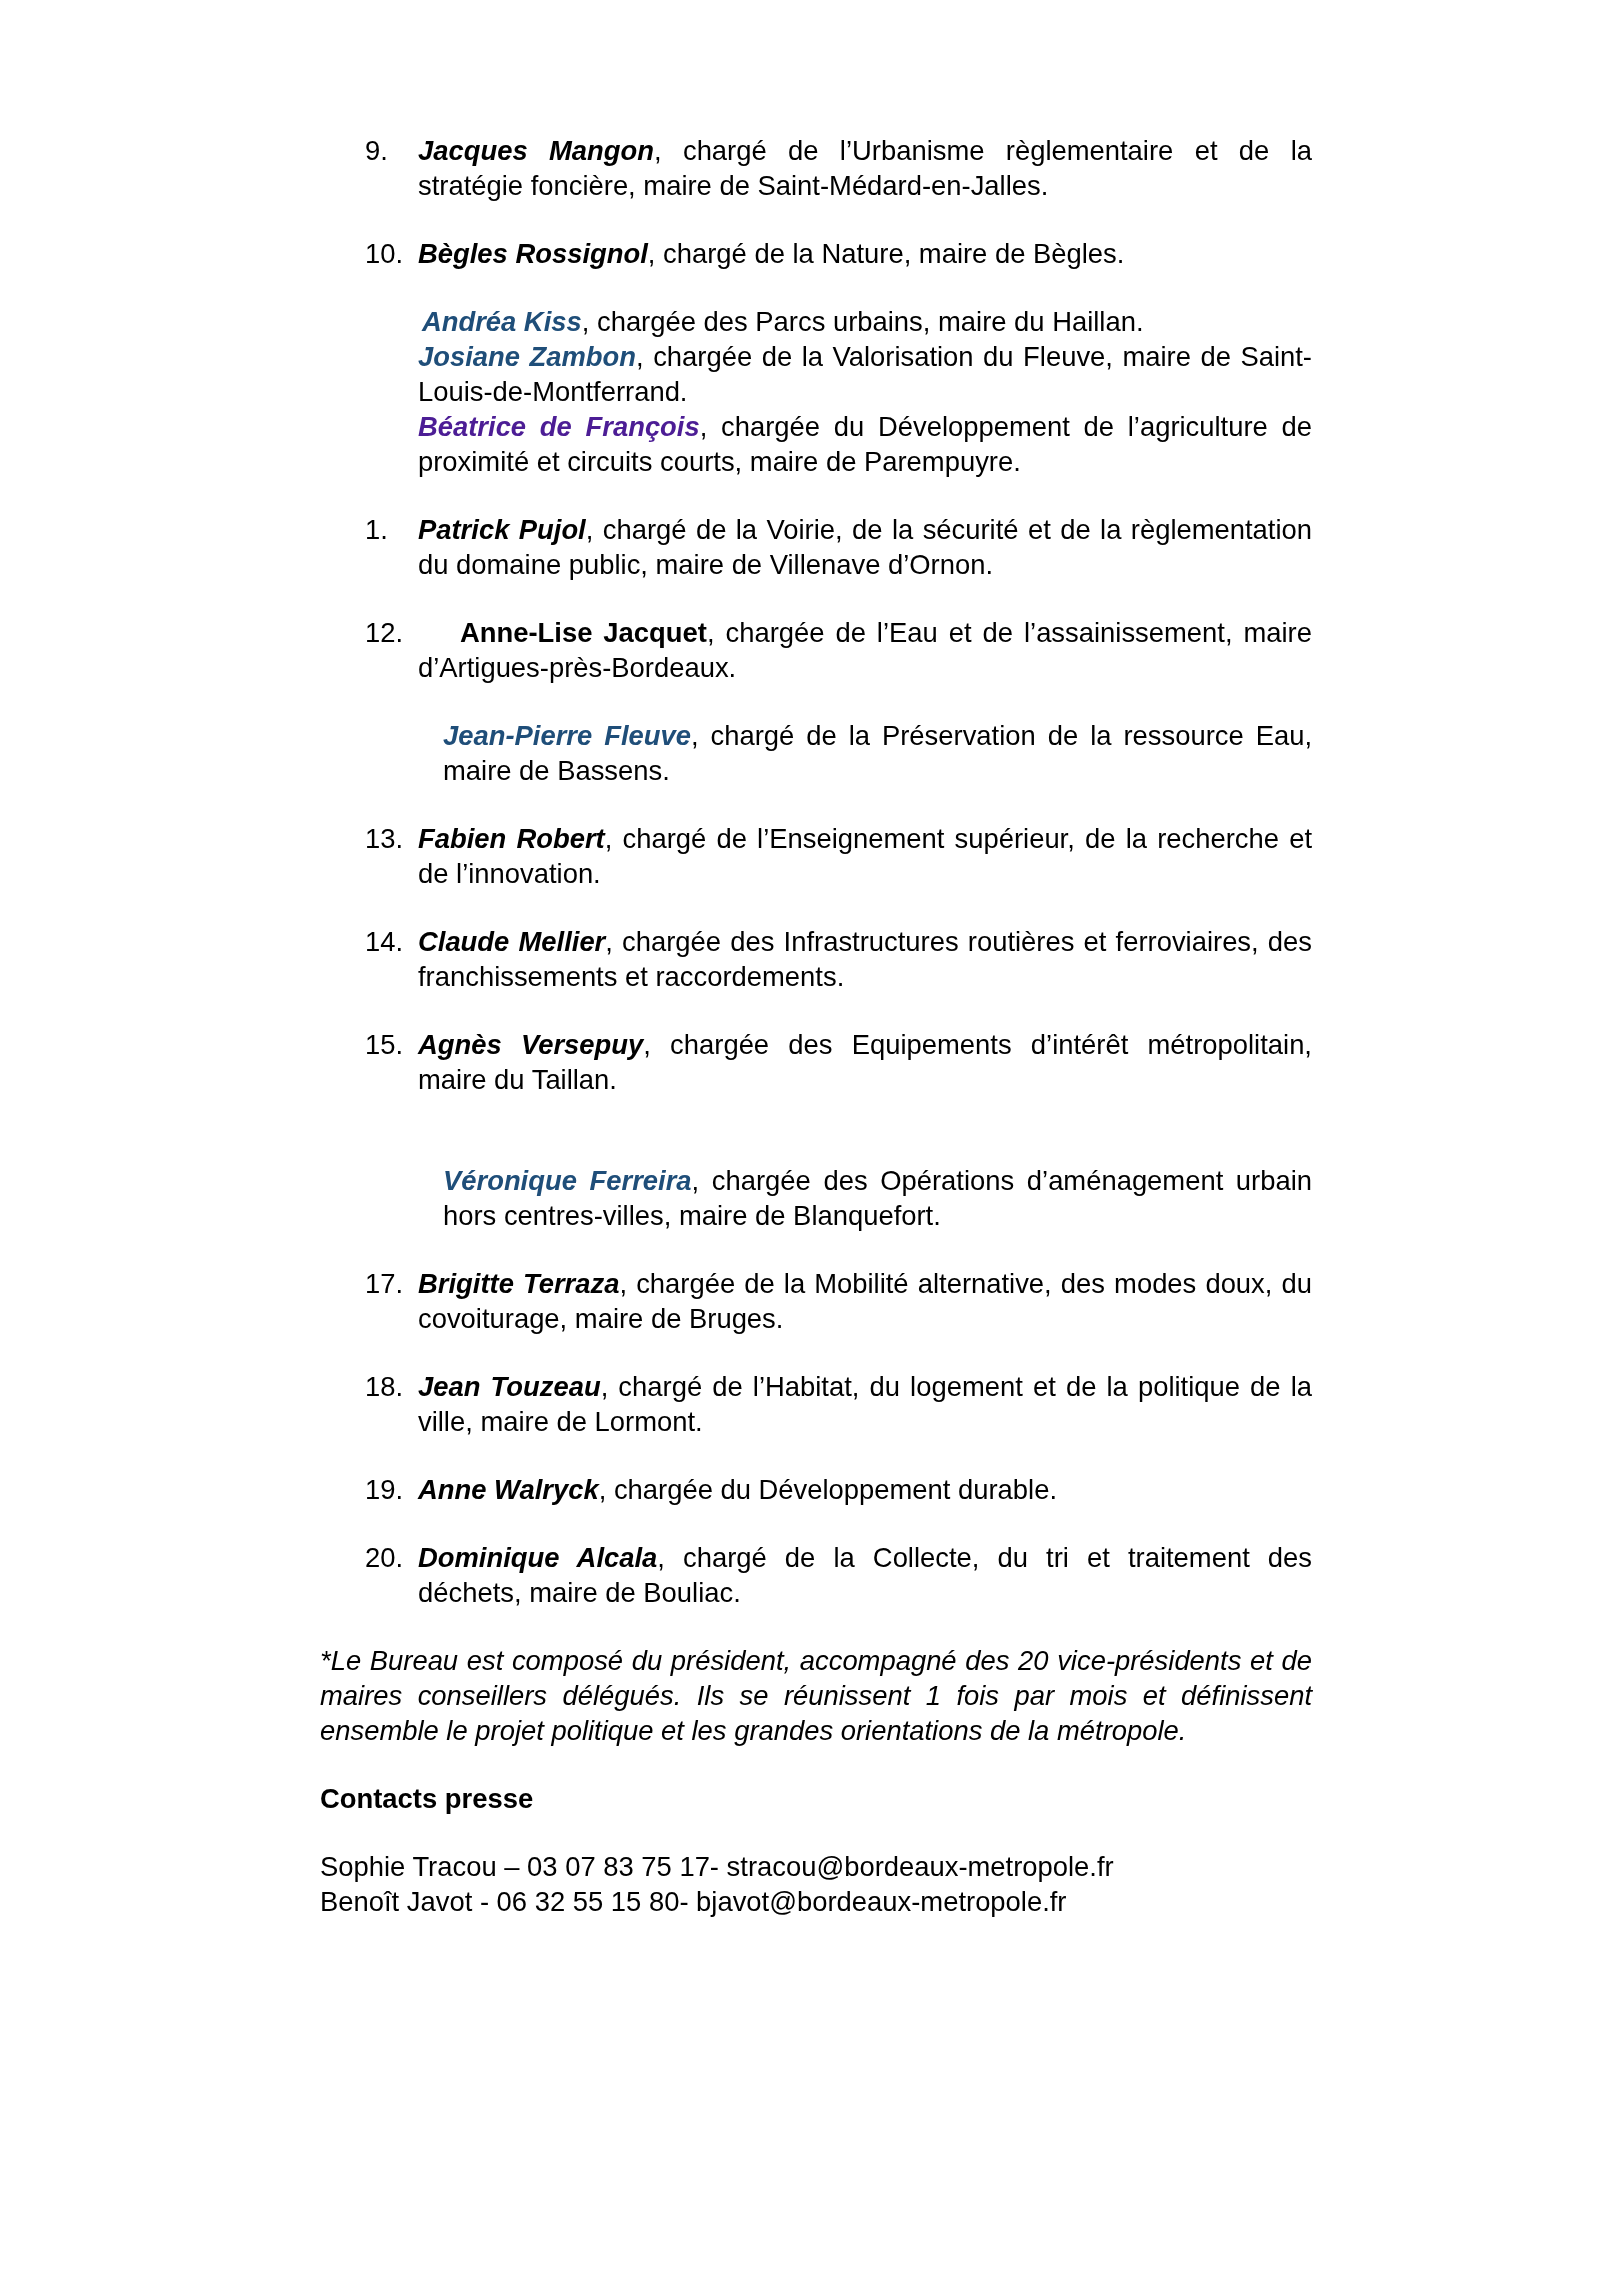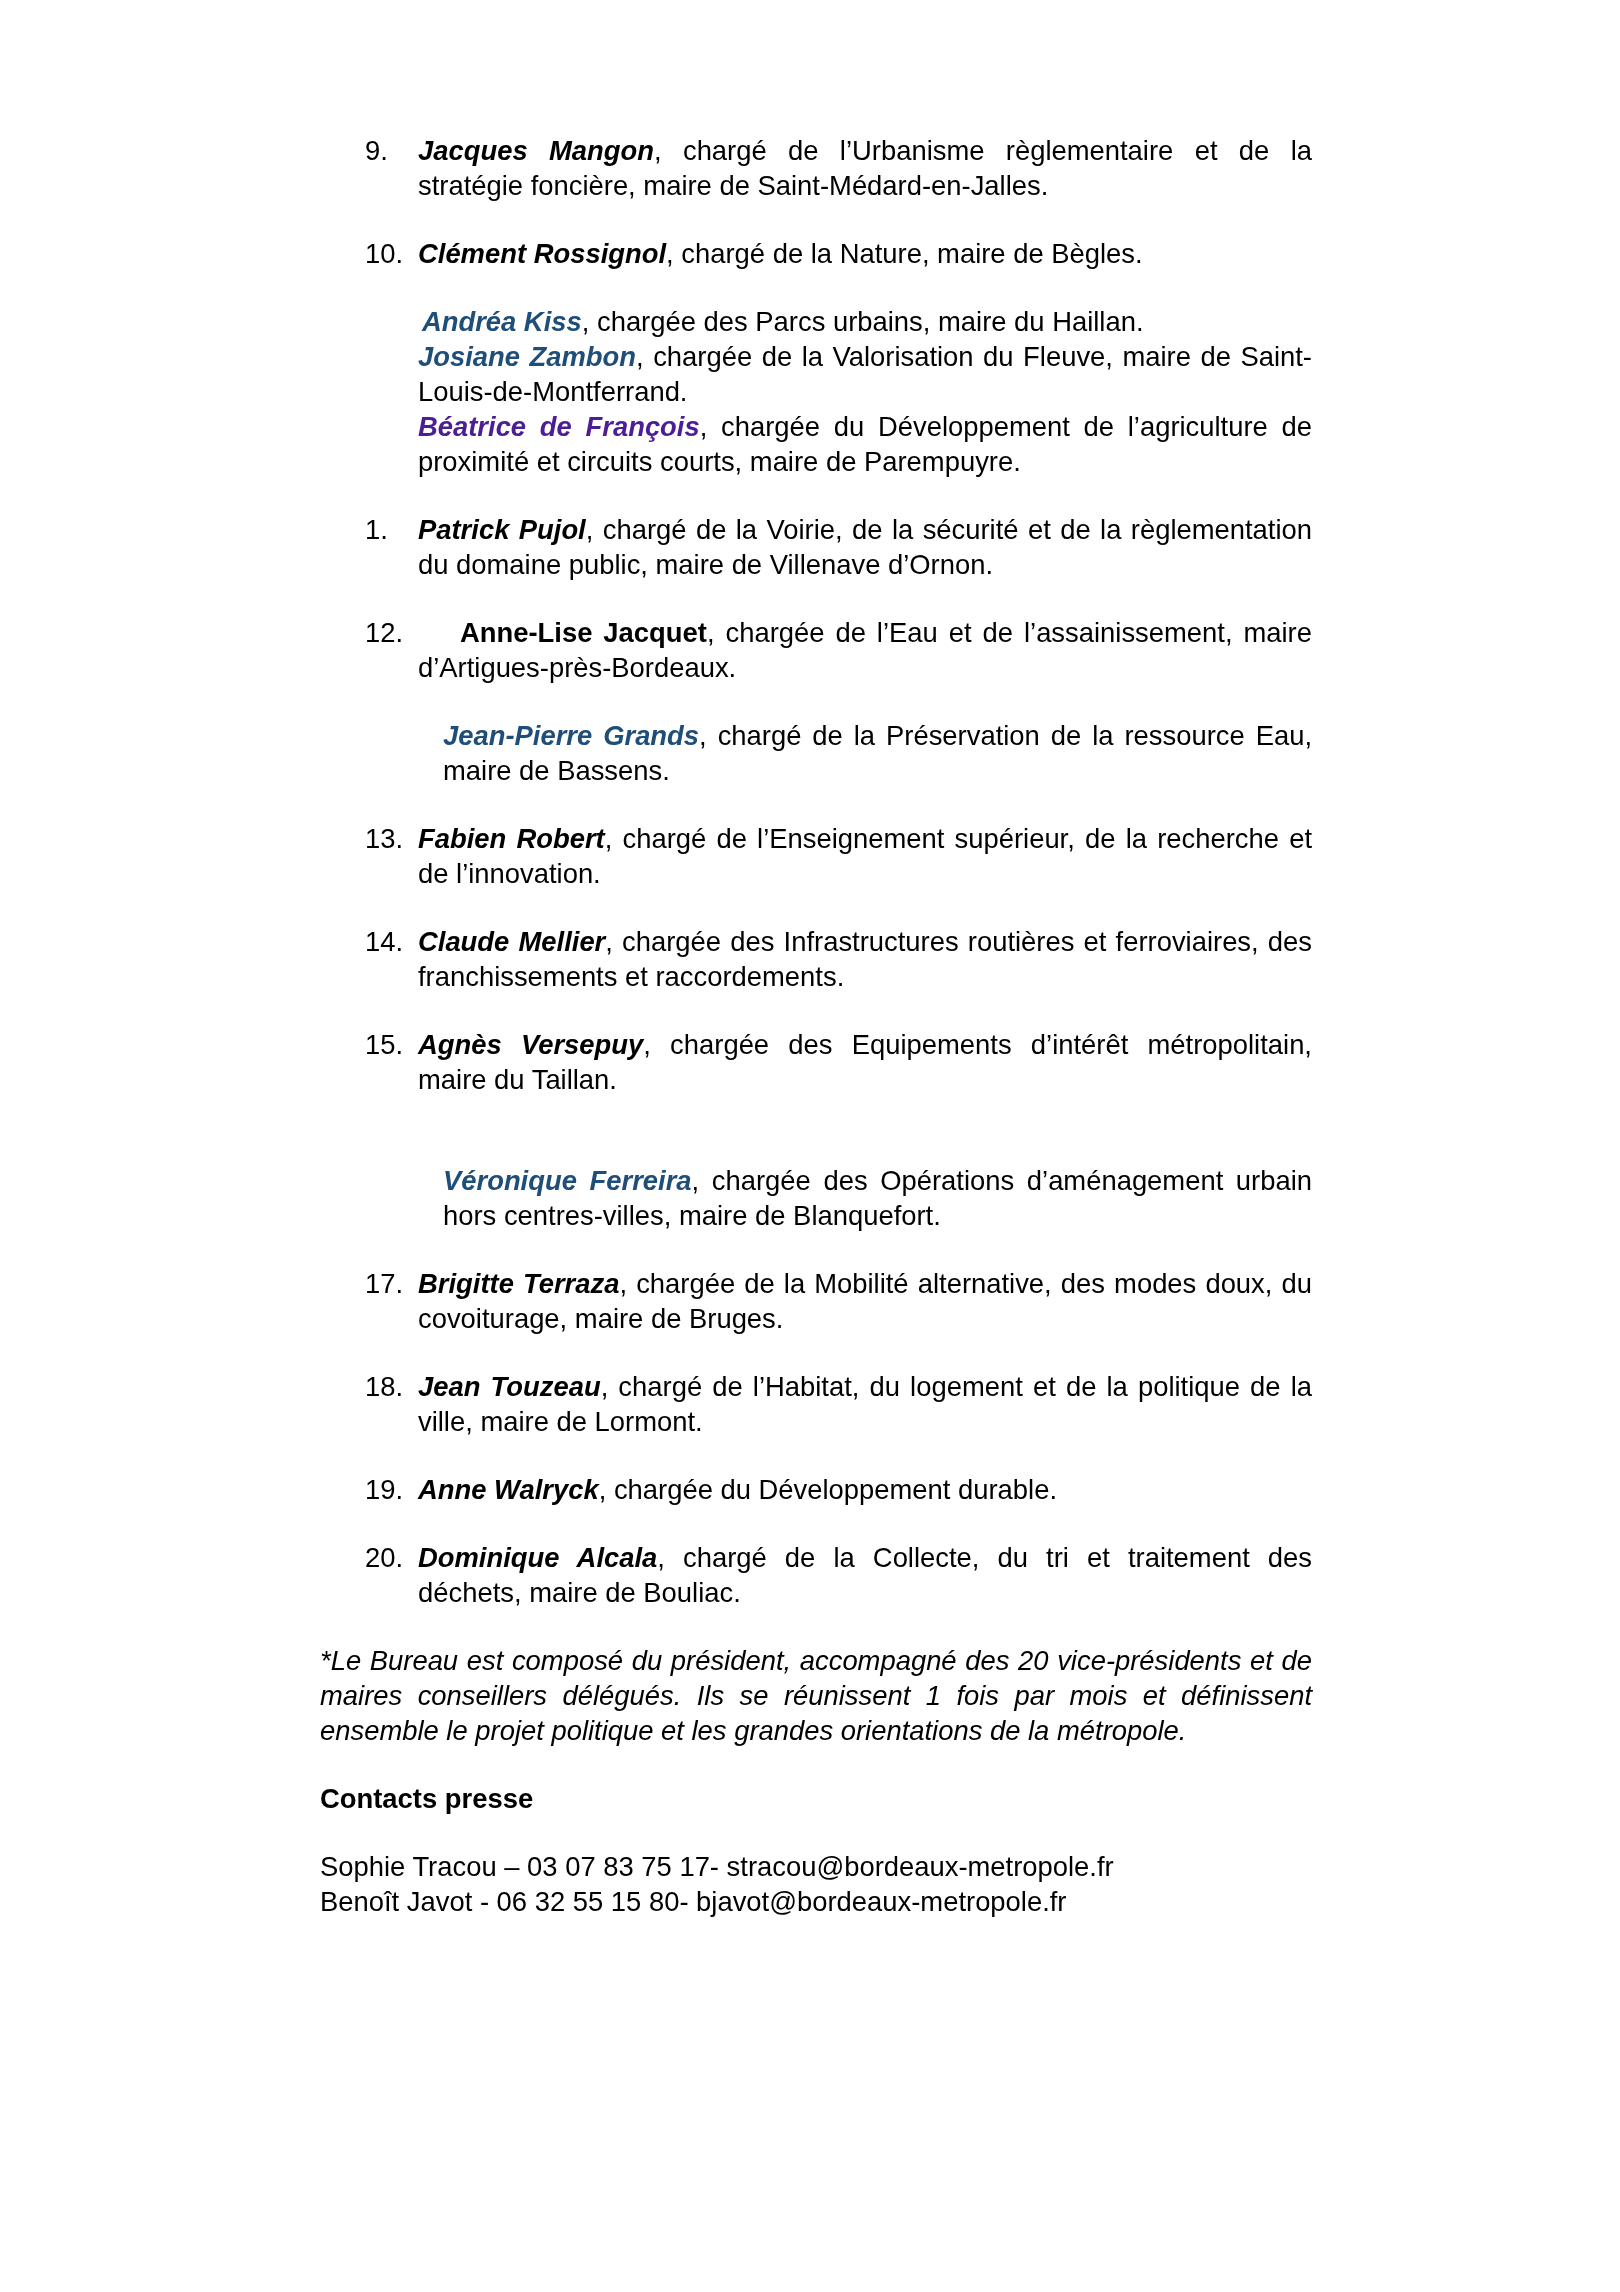--- a/index.html
+++ b/index.html
@@ -28,21 +28,21 @@
 <div class="page">
 
   <div class="item">
     <span class="num">9.</span>
     <span class="name">Jacques Mangon</span><span>, chargé de l’Urbanisme règlementaire et de la stratégie foncière, maire de Saint-Médard-en-Jalles.</span>
   </div>
   <div class="gap"></div>
 
   <div class="item">
     <span class="num">10.</span>
-    <span class="name">Clément Rossignol</span><span>, chargé de la Nature, maire de Bègles.</span>
+    <span class="name">Bègles Rossignol</span><span>, chargé de la Nature, maire de Bègles.</span>
   </div>
   <div class="gap"></div>
   <div class="subgroup">
     <div class="subline" style="padding-left:3.9px">
       <span class="sub" style="color: rgb(31, 78, 121);">Andréa Kiss</span><span>, chargée des Parcs urbains, maire du Haillan.</span>
     </div>
     <div class="subline">
       <span class="sub" style="color: rgb(31, 78, 121);">Josiane Zambon</span><span>, chargée de la Valorisation du Fleuve, maire de Saint-Louis-de-Montferrand.</span>
     </div>
     <div class="subline">
@@ -57,21 +57,21 @@
   </div>
   <div class="gap"></div>
 
   <div class="item">
     <span class="num">12.</span>
     <span class="name plain">Anne-Lise Jacquet</span><span>, chargée de l’Eau et de l’assainissement, maire d’Artigues-près-Bordeaux.</span>
   </div>
   <div class="gap"></div>
   <div class="subgroup deep">
     <div class="subline">
-      <span class="sub" style="color: rgb(31, 78, 121);">Jean-Pierre Grands</span><span>, chargé de la Préservation de la ressource Eau, maire de Bassens.</span>
+      <span class="sub" style="color: rgb(31, 78, 121);">Jean-Pierre Fleuve</span><span>, chargé de la Préservation de la ressource Eau, maire de Bassens.</span>
     </div>
   </div>
   <div class="gap"></div>
 
   <div class="item">
     <span class="num">13.</span>
     <span class="name">Fabien Robert</span><span>, chargé de l’Enseignement supérieur, de la recherche et de l’innovation.</span>
   </div>
   <div class="gap"></div>
 

